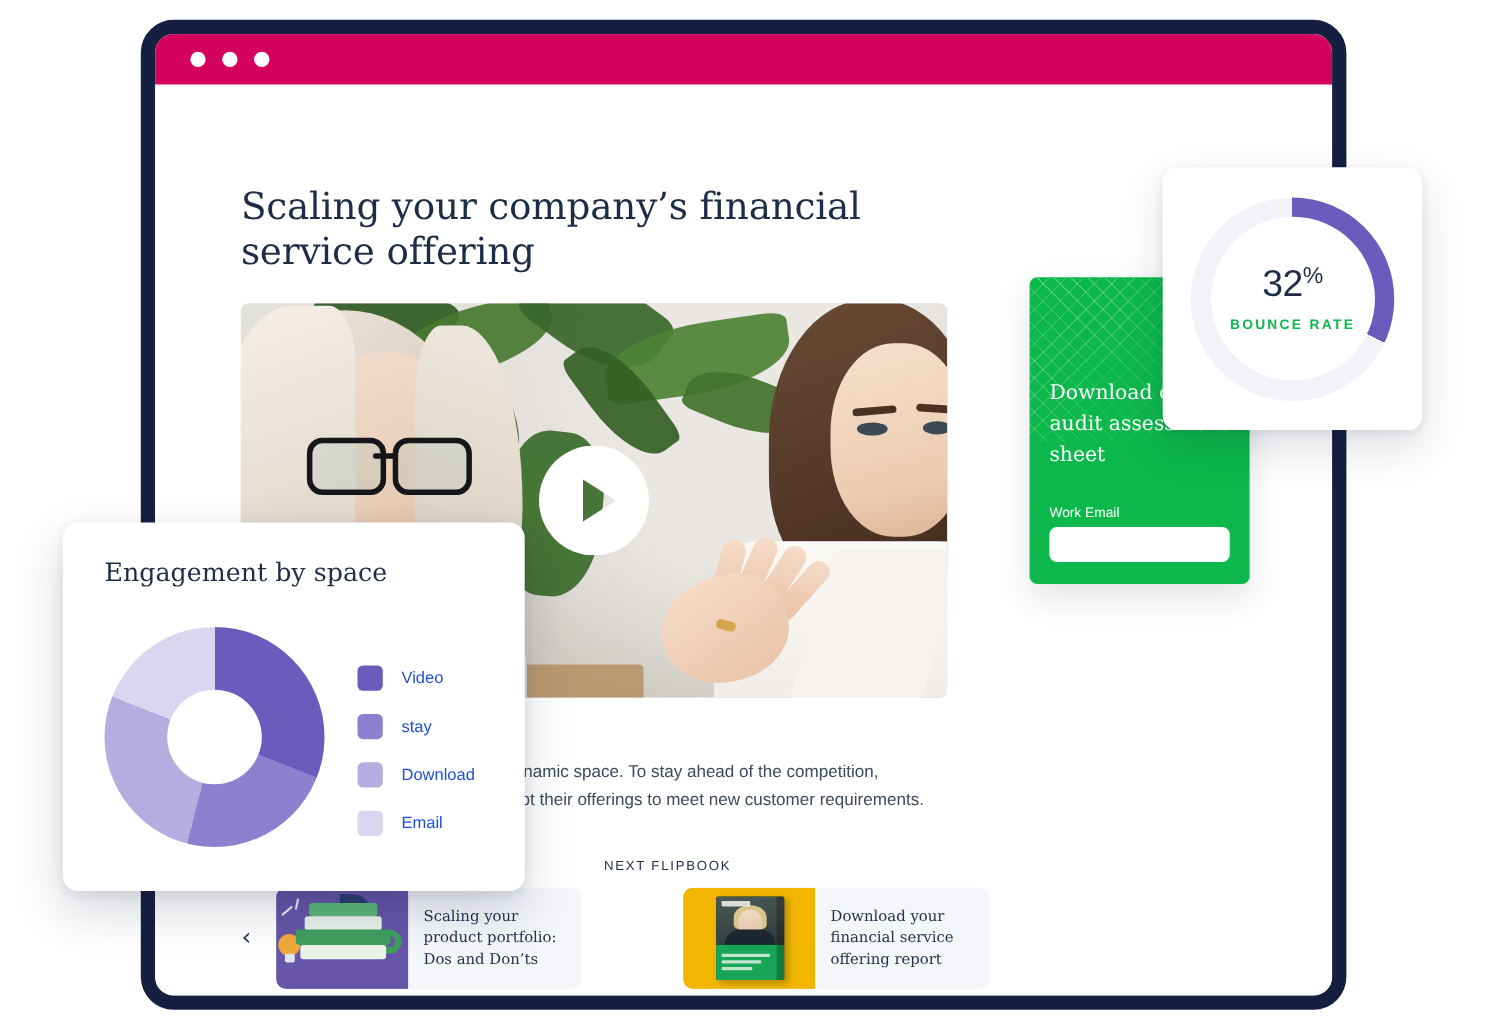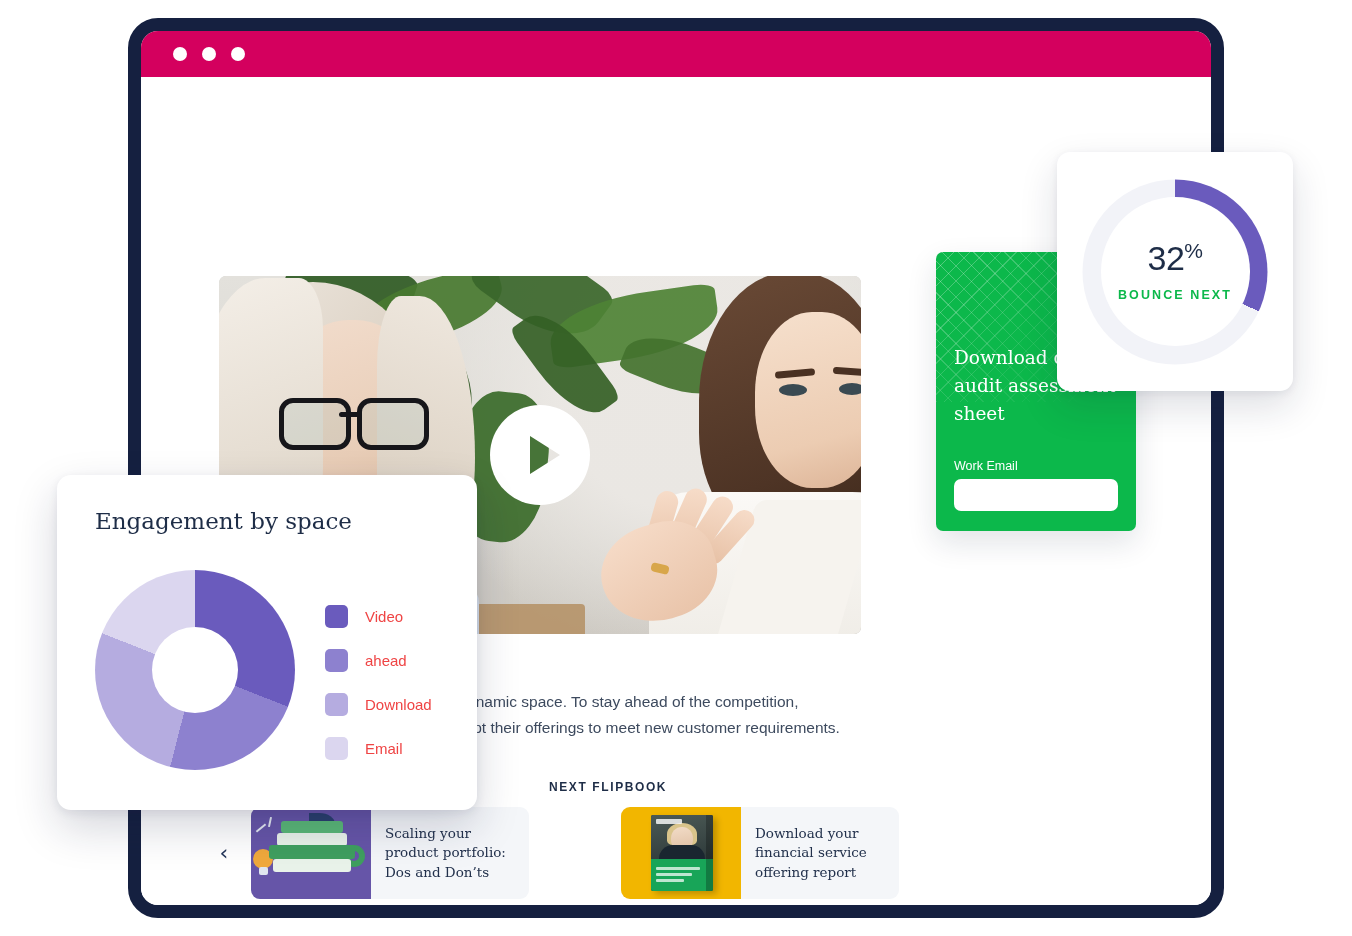--- a/index.html
+++ b/index.html
@@ -104,21 +104,21 @@
 
   
   .body-copy{
     position:absolute;left:78px;top:596px;width:640px;
     font-size:15.5px;line-height:1.72;color:#3d4a5e;
   }
 
   
   .flip-label{
     position:absolute;left:408px;top:703px;
-    font-size:12px;font-weight:700;letter-spacing:1.6px;color:#1e2d47;
+    font-size:12px;font-weight:400;letter-spacing:1.6px;color:#1e2d47;
   }
   .carousel{position:absolute;left:68px;top:730px;width:680px;height:92px;}
   .chev{
     position:absolute;top:50%;transform:translateY(-50%);
     width:22px;height:22px;color:#25375a;font-size:22px;line-height:22px;text-align:center;cursor:pointer;
     font-family:"DejaVu Sans", sans-serif;
   }
   .chev-left{left:4px;} .chev-right{right:0px;}
   .flip-card{
     position:absolute;top:0;height:92px;border-radius:9px;overflow:hidden;
@@ -172,21 +172,21 @@
   }
   .donut-wrap{position:absolute;left:38px;top:95px;width:200px;height:200px;}
   .donut{width:200px;height:200px;border-radius:50%;}
   .donut-hole{
     position:absolute;left:50%;top:50%;transform:translate(-50%,-50%);
     width:86px;height:86px;border-radius:50%;background:#ffffff;
   }
   .legend{position:absolute;left:268px;top:119px;}
   .legend-row{display:flex;align-items:center;height:44px;}
   .swatch{width:23px;height:23px;border-radius:5px;flex:0 0 23px;}
-  .legend-label{margin-left:17px;font-size:15px;color:#ef4444;}
+  .legend-label{margin-left:17px;font-size:15px;color:#1d4ed8;}
 
   
   .card-download{
     position:absolute;left:936px;top:252px;width:200px;height:279px;
     background:#0cb84b;border-radius:7px;overflow:hidden;
     box-shadow:0 12px 30px rgba(20,30,60,.12);
   }
   .hatch{
     position:absolute;left:0;top:0;width:180px;height:150px;
     background:
@@ -236,20 +236,21 @@
   <div class="browser-frame">
 
     <div class="titlebar">
       <span class="dot"></span>
       <span class="dot"></span>
       <span class="dot"></span>
     </div>
 
     <div class="page">
 
+      <h1 class="article-title">Scaling your company’s financial service offering</h1>
 
       <div class="video">
         <div class="v-bg"></div>
         <div class="leaf l1"></div>
         <div class="leaf l2"></div>
         <div class="leaf l3"></div>
         <div class="leaf l4"></div>
         <div class="leaf l5"></div>
         <div class="leaf l6"></div>
         <div class="leaf l7"></div>
@@ -342,39 +343,39 @@
     <div class="dl-label">Work Email</div>
     <input class="dl-input" type="text" placeholder="" style="">
   </div>
 
   <div class="card-bounce">
     <div class="gauge" id="gauge" style="background: conic-gradient(rgb(106, 91, 189) 0deg, rgb(106, 91, 189) 115.2deg, rgb(242, 243, 248) 115.2deg, rgb(242, 243, 248) 360deg);">
       <div class="gauge-hole">
         <div class="gauge-value">
           <span>32</span><sup>%</sup>
         </div>
-        <div class="gauge-label">BOUNCE NEXT</div>
+        <div class="gauge-label">BOUNCE RATE</div>
       </div>
     </div>
   </div>
 
   <div class="card-engagement">
     <div class="eng-title">Engagement by space</div>
     <div class="donut-wrap">
       <div class="donut" id="donut" style="background: conic-gradient(rgb(106, 91, 189) 0deg, rgb(106, 91, 189) 111.6deg, rgb(141, 129, 207) 111.6deg, rgb(141, 129, 207) 194.4deg, rgb(181, 172, 224) 194.4deg, rgb(181, 172, 224) 291.6deg, rgb(219, 214, 239) 291.6deg, rgb(219, 214, 239) 360deg);"></div>
       <div class="donut-hole"></div>
     </div>
     <div class="legend" id="legend">
         <div class="legend-row">
           <span class="swatch" style="background: rgb(106, 91, 189);"></span>
           <span class="legend-label">Video</span>
         </div>
         <div class="legend-row">
           <span class="swatch" style="background: rgb(141, 129, 207);"></span>
-          <span class="legend-label">ahead</span>
+          <span class="legend-label">stay</span>
         </div>
         <div class="legend-row">
           <span class="swatch" style="background: rgb(181, 172, 224);"></span>
           <span class="legend-label">Download</span>
         </div>
         <div class="legend-row">
           <span class="swatch" style="background: rgb(219, 214, 239);"></span>
           <span class="legend-label">Email</span>
         </div>
       </div>

